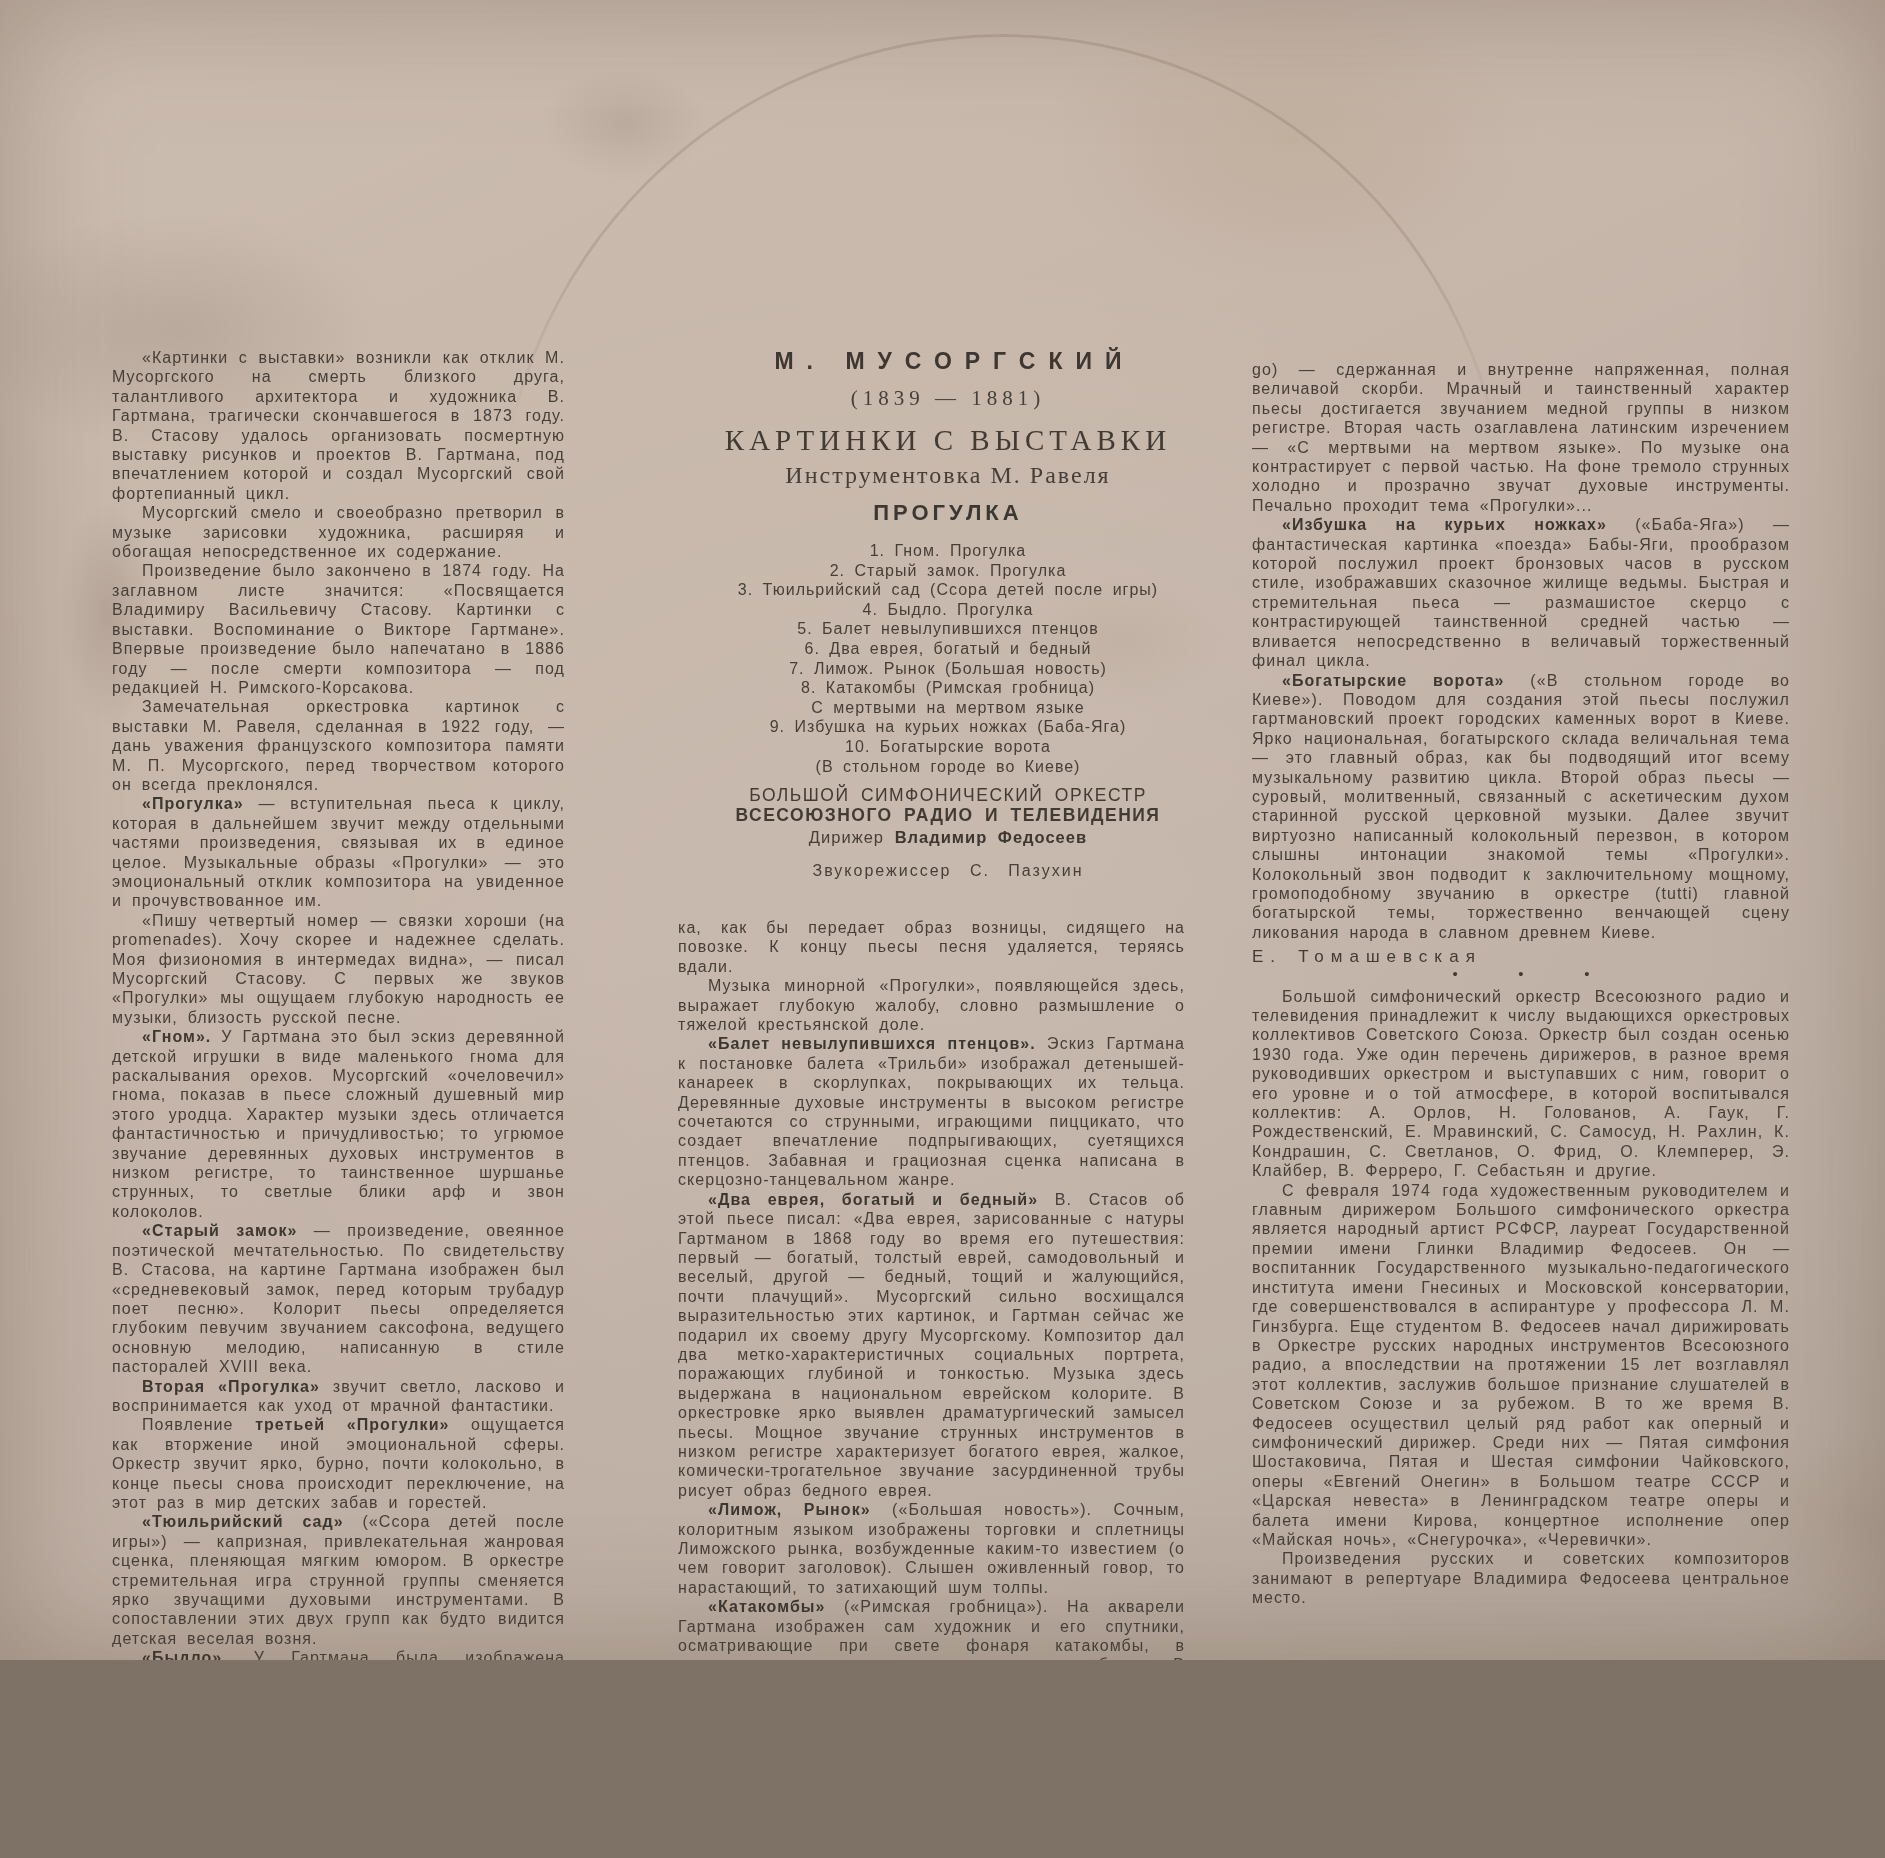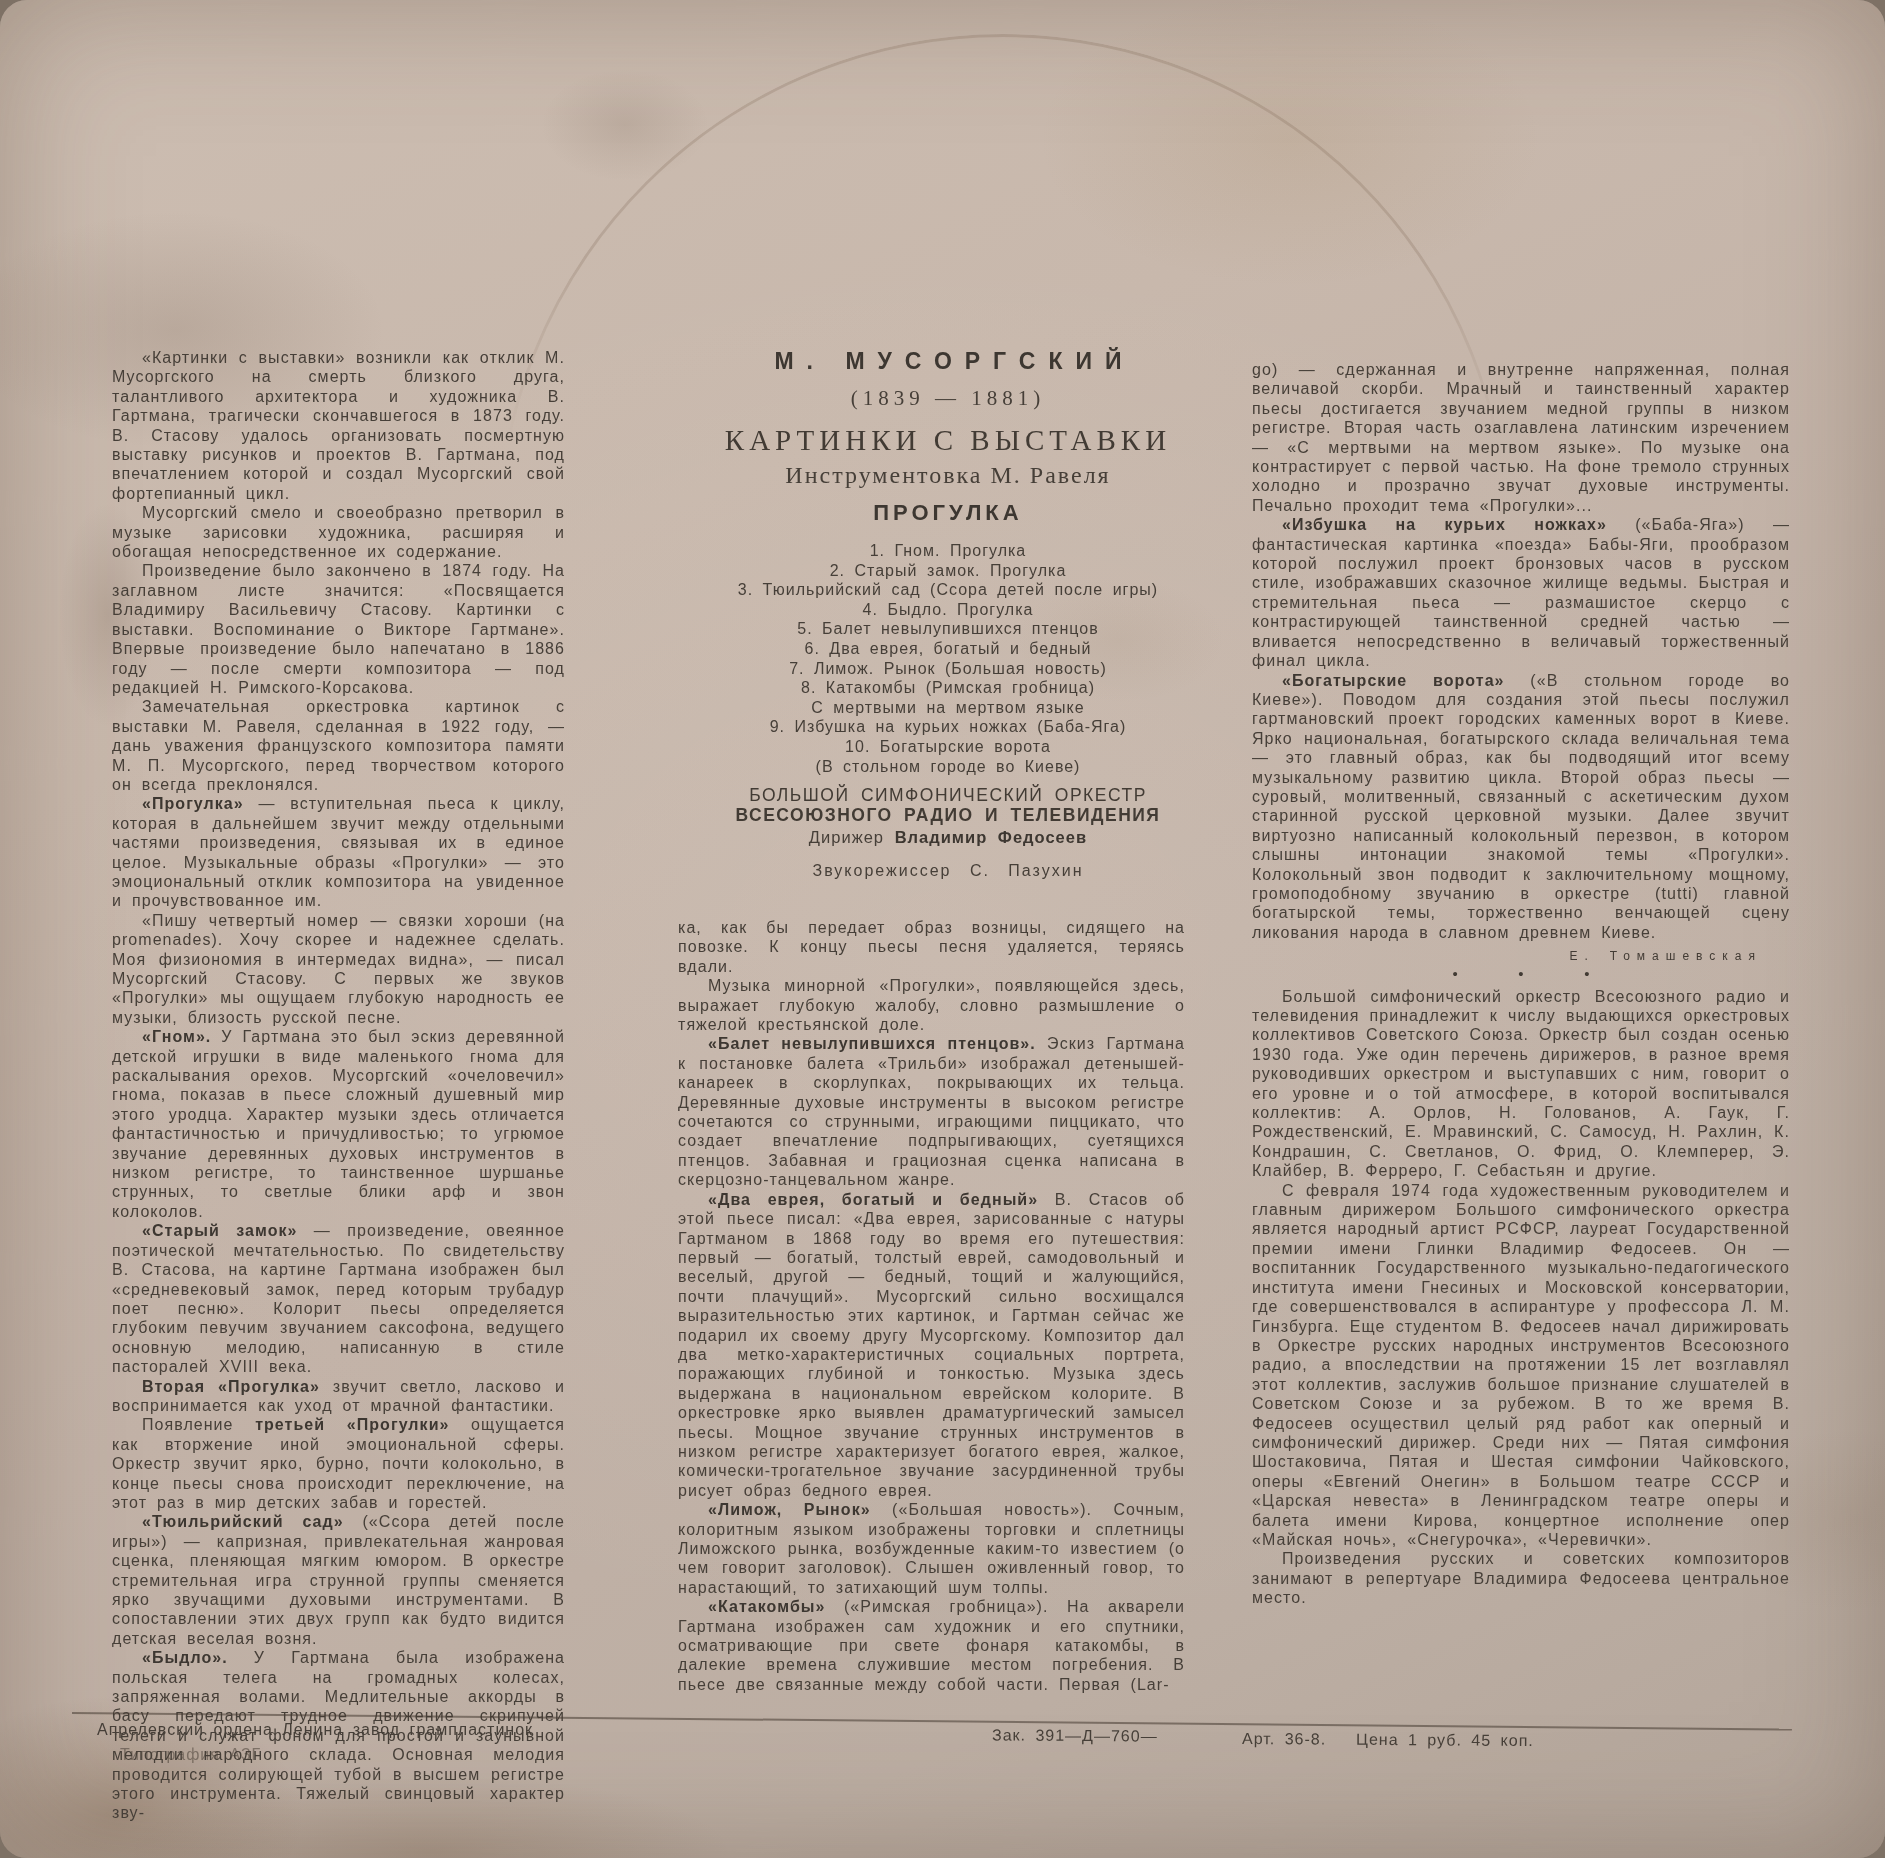--- a/index.html
+++ b/index.html
@@ -1,31 +1,30 @@
 <!DOCTYPE html>
 <html lang="ru"><head>
 <meta charset="utf-8">
 <style>
   html,body{margin:0;padding:0;background:#7e7165;}
   .paper{
-    position:relative;width:1885px;height:1858px;overflow:hidden;
+    position:relative;width:1885px;height:1660px;overflow:hidden;
     font-family:"Liberation Sans",sans-serif;color:#463f38;
     background:
       radial-gradient(ellipse 300px 170px at 175px 330px, rgba(96,74,58,.16), transparent 70%),
       radial-gradient(ellipse 70px 160px at 108px 615px, rgba(96,74,58,.18), transparent 70%),
       radial-gradient(ellipse 120px 80px at 625px 125px, rgba(96,74,58,.13), transparent 70%),
       radial-gradient(ellipse 360px 210px at 1290px 140px, rgba(150,118,70,.13), transparent 70%),
       radial-gradient(ellipse 150px 90px at 1120px 640px, rgba(130,105,75,.08), transparent 70%),
       radial-gradient(ellipse 270px 170px at 115px 1815px, rgba(110,82,55,.32), transparent 70%),
       radial-gradient(ellipse 430px 110px at 430px 1852px, rgba(110,82,55,.22), transparent 70%),
       radial-gradient(ellipse 220px 130px at 1855px 1520px, rgba(120,95,70,.10), transparent 70%),
       radial-gradient(ellipse 1250px 950px at 950px 950px, rgba(255,248,238,.10), transparent 75%),
       linear-gradient(155deg,#ccbdb1 0%,#c8b8ac 30%,#c2b2a7 55%,#bcaea3 80%,#b3a59a 100%);
     box-shadow: inset 0 0 130px rgba(85,65,50,.35);
-    border-radius: 27px;
   }
   .ring{
     position:absolute;left:497px;top:34px;width:1006px;height:1006px;border-radius:50%;
     border:3px solid rgba(110,85,65,.20);
     -webkit-mask:linear-gradient(to bottom,#000 0%,#000 22%,transparent 40%);
     mask:linear-gradient(to bottom,#000 0%,#000 22%,transparent 40%);
   }
   .col{position:absolute;font-size:16px;line-height:19.4px;letter-spacing:1.05px;word-spacing:4.5px;text-align:justify;}
   .col p{margin:0;text-indent:30px;}
   .col p.cont{text-indent:0;}
@@ -39,21 +38,21 @@
   .years{font-family:"Liberation Serif",serif;font-size:21px;letter-spacing:5px;margin-top:11px;}
   .work-title{font-family:"Liberation Serif",serif;font-size:29px;letter-spacing:5px;margin-top:13px;color:#423b34;}
   .orchestration{font-family:"Liberation Serif",serif;font-size:24px;letter-spacing:2px;margin-top:5px;text-align:center;}
   .walk-title{font-weight:bold;font-size:22px;letter-spacing:4px;margin-top:11px;color:#3d3731;}
   .tracks{margin-top:15px;font-size:16px;line-height:19.6px;letter-spacing:1px;word-spacing:4px;text-align:center;}
   .orchestra{margin-top:9px;font-size:17.5px;letter-spacing:1.5px;word-spacing:5px;line-height:20px;color:#423b34;}
   .conductor{margin-top:3px;font-size:16.5px;letter-spacing:1px;word-spacing:5px;}
   .conductor b{color:#3d3731;}
   .engineer{margin-top:15px;font-size:16px;letter-spacing:2px;word-spacing:12px;}
 
-  .signature{text-align:right;padding-right:28px;letter-spacing:7px;margin-top:5px;font-size:12px;color:#423b34;}
+  .signature{text-align:left;padding-right:28px;letter-spacing:7px;margin-top:5px;font-size:17px;color:#423b34;}
   .dots{text-align:center;letter-spacing:26px;padding-left:26px;font-size:15px;line-height:14px;margin-bottom:6px;color:#423b34;}
 
   .footer-rule{position:absolute;left:72px;top:1712px;width:1720px;height:2px;background:rgba(70,58,50,.55);
     transform:rotate(0.55deg);transform-origin:left center;}
   .footer-item{position:absolute;font-size:16px;letter-spacing:1px;word-spacing:4px;white-space:nowrap;}
   .plant{left:97px;top:1721px;}
   .printshop{left:120px;top:1746px;color:rgba(72,63,55,.55);}
   .order{left:992px;top:1727px;transform:rotate(0.4deg);}
   .artprice{left:1242px;top:1731px;transform:rotate(0.4deg);}
   .artprice .price{padding-left:30px;}

